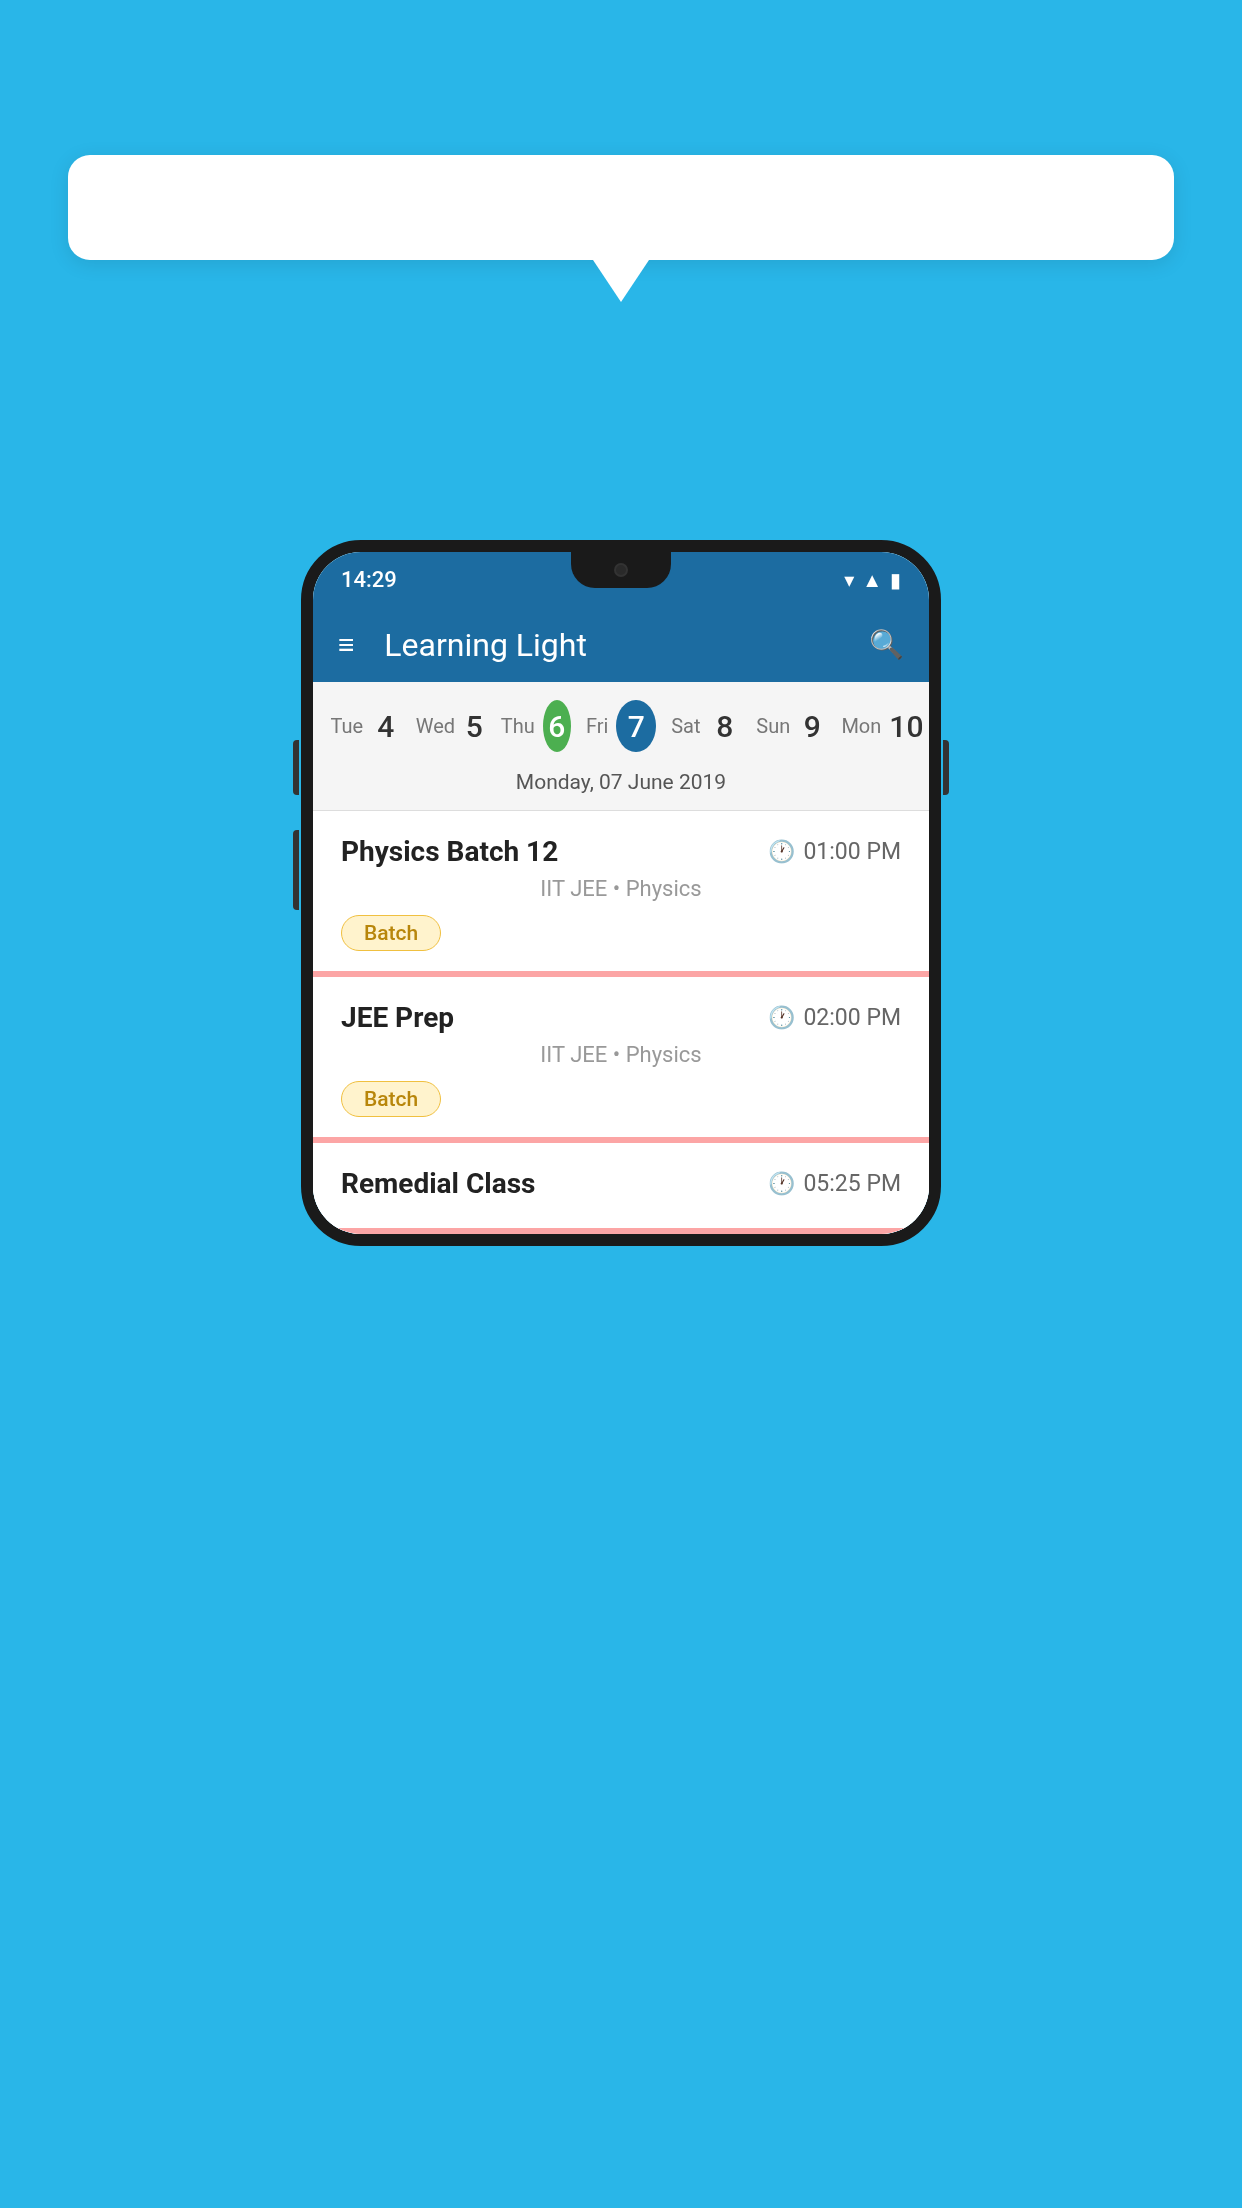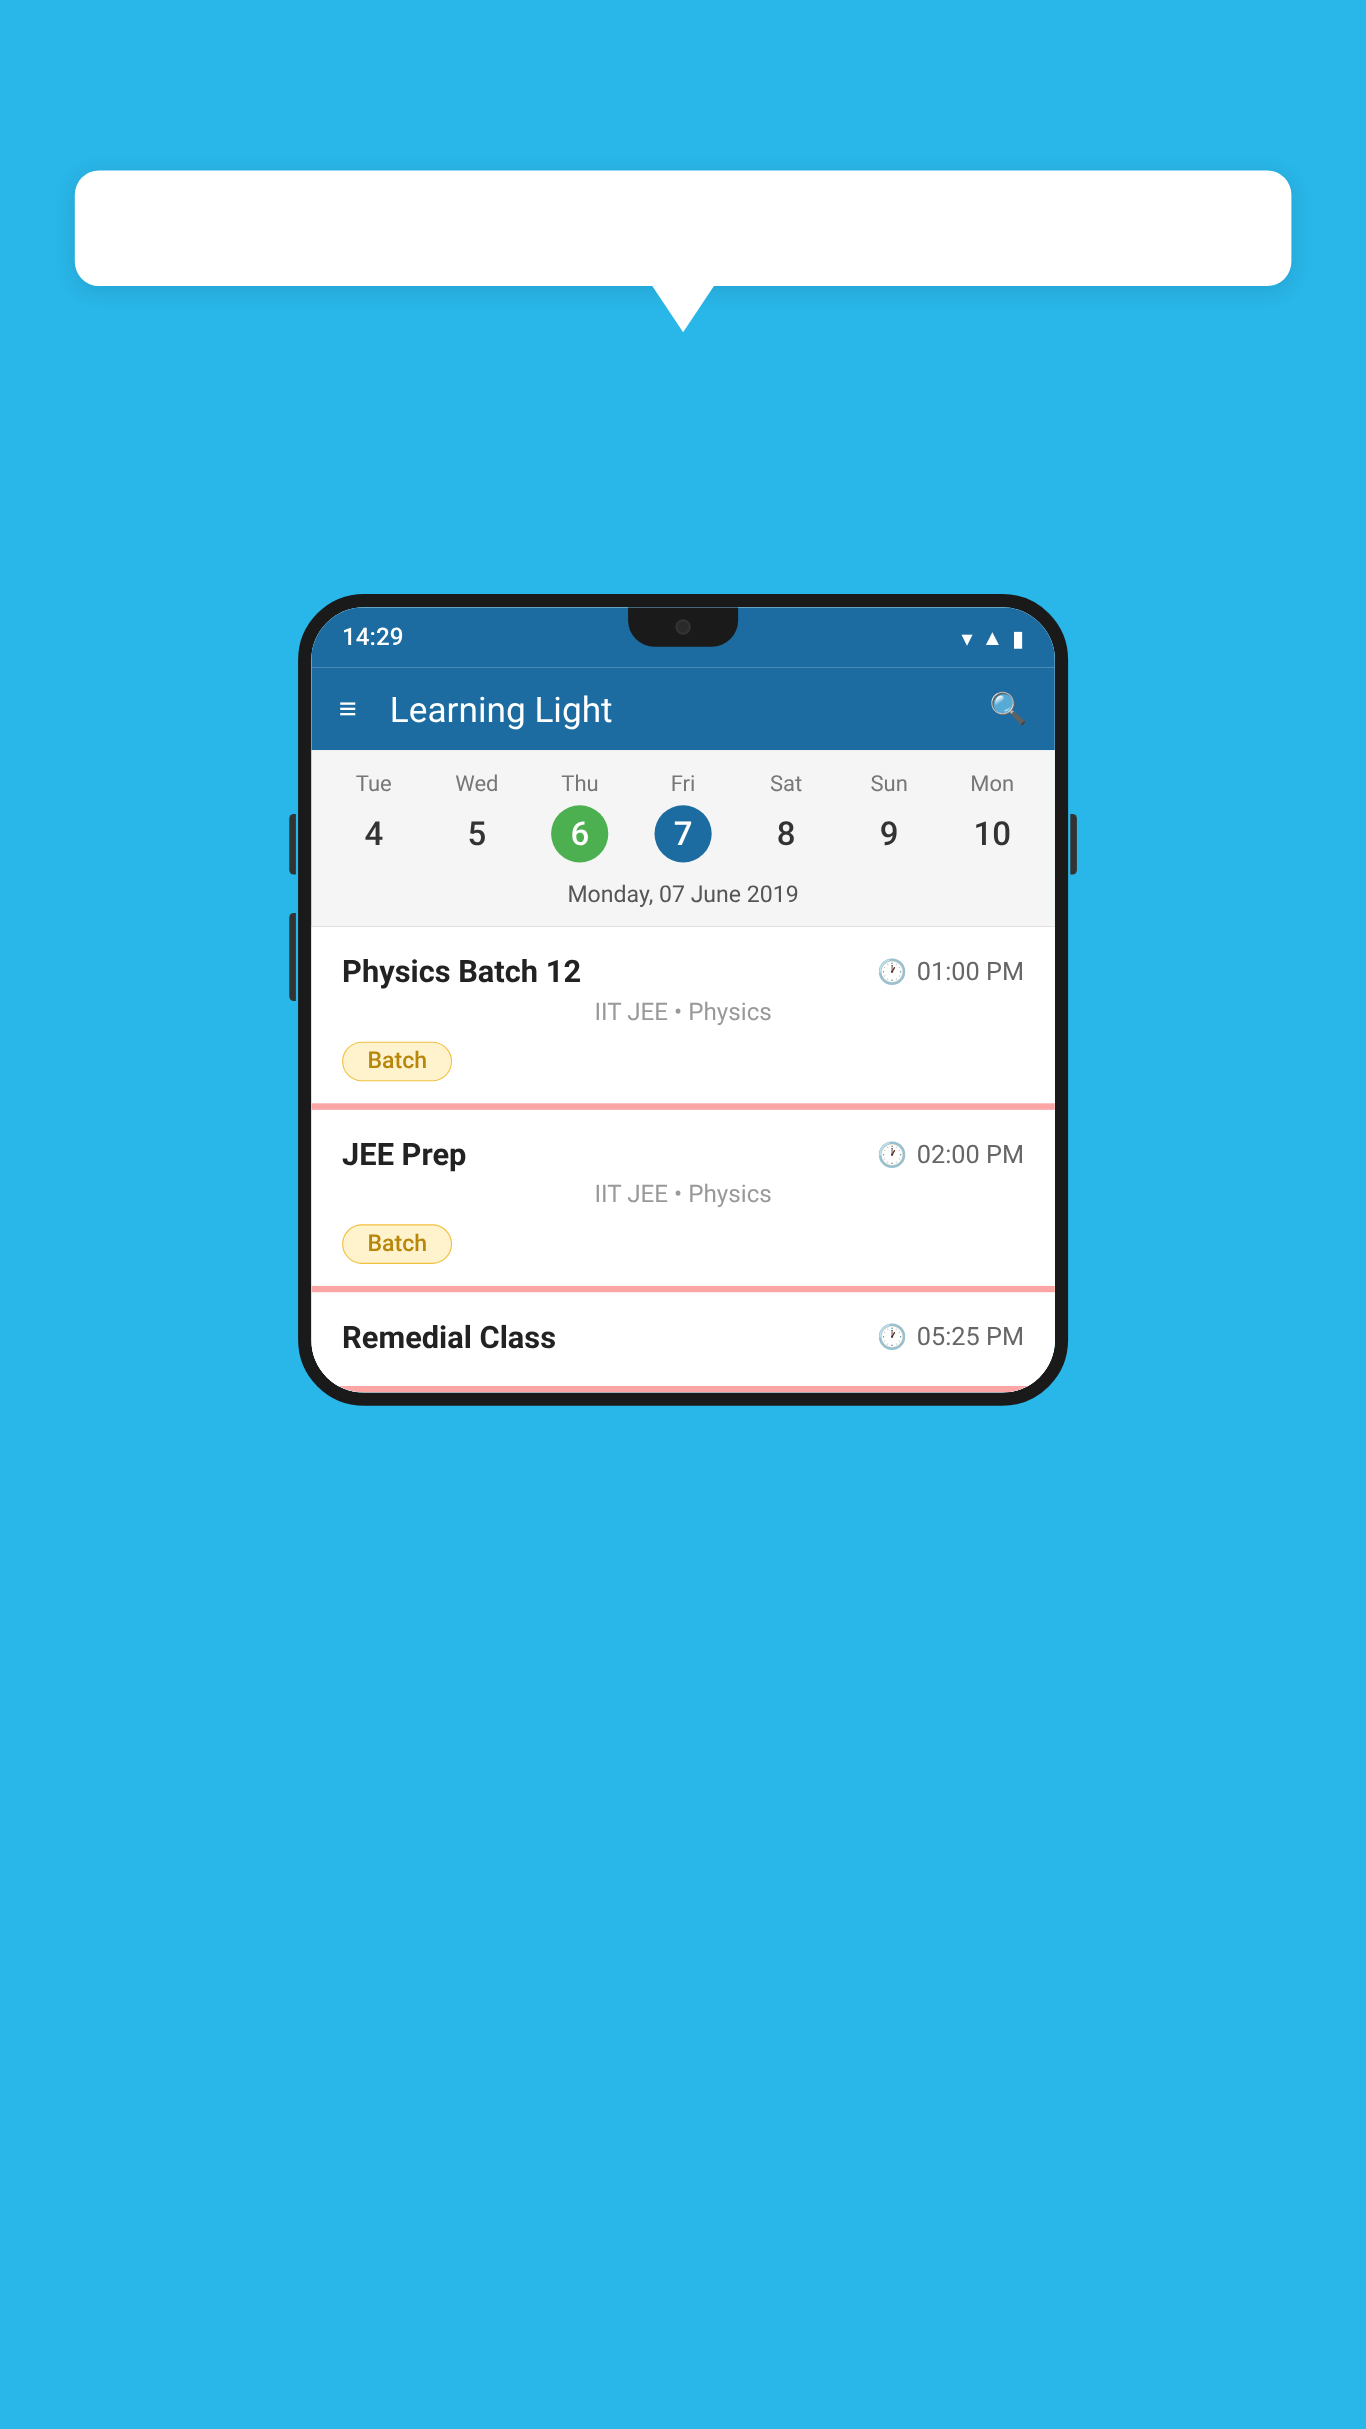--- a/index.html
+++ b/index.html
@@ -57,21 +57,21 @@
       color: #999;
       font-weight: 400;
     }
 
     
     .phone-wrapper {
       position: absolute;
       top: 540px;
       left: 50%;
       transform: translateX(-50%);
-      width: 700px;
+      width: 640px;
     }
 
     
     .phone-notch-bar {
       background: #1C6CA1;
       height: 55px;
       display: flex;
       align-items: center;
       justify-content: space-between;
       padding: 0 28px;
@@ -154,21 +154,20 @@
     }
 
     .days-row {
       display: flex;
       justify-content: space-around;
       padding: 18px 10px 8px 10px;
     }
 
     .day-col {
       display: flex;
-      flex-direction: column;
       align-items: center;
       gap: 8px;
       width: 70px;
     }
 
     .day-label {
       font-size: 20px;
       color: #777;
       font-weight: 400;
     }

